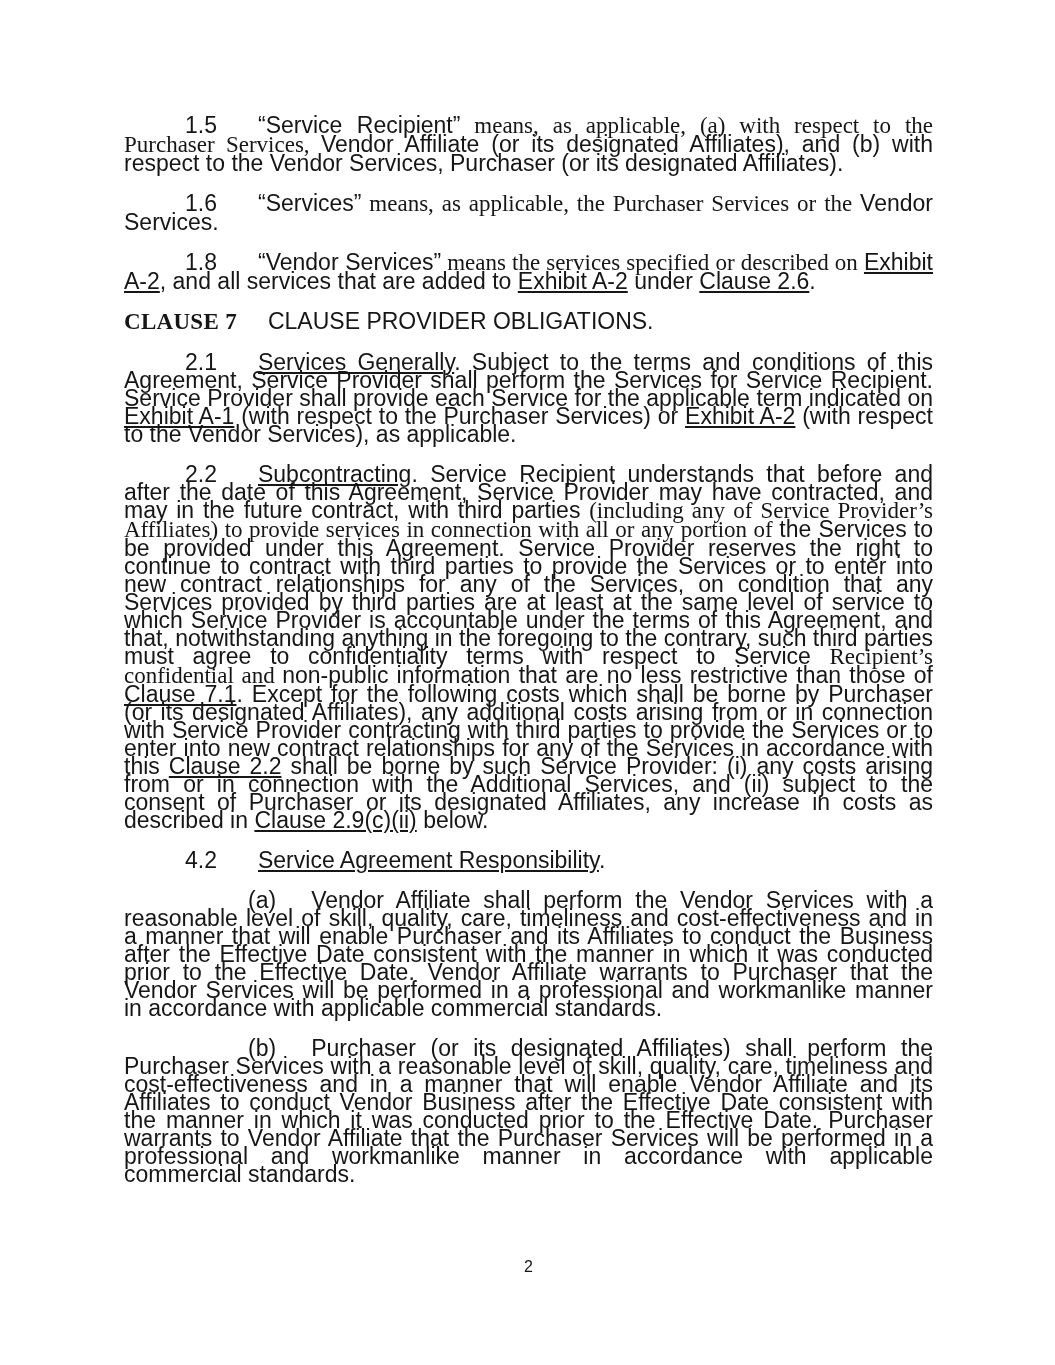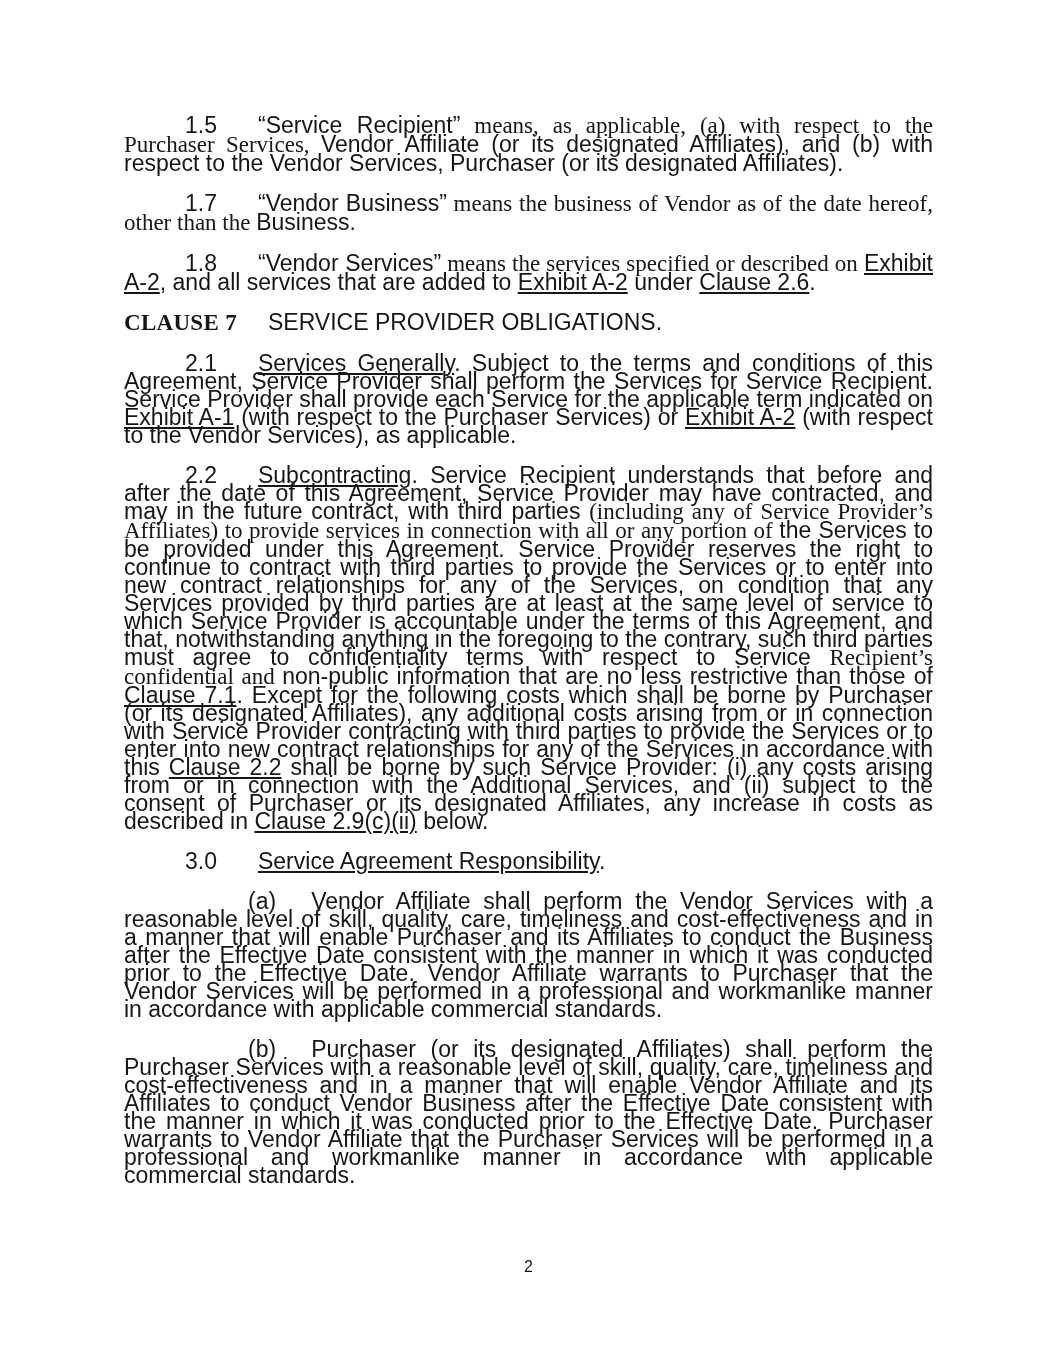--- a/index.html
+++ b/index.html
@@ -50,25 +50,25 @@
     font-family: "Liberation Sans", sans-serif;
     color: #161616;
   }
 </style>
 </head>
 <body>
 
 <div class="page">
   <main class="doc" id="doc-body">
       <p class="body-para"><span class="run-sans">1.5</span><span class="tab"></span><span class="run-sans">“Service Recipient”</span><span class="run-serif"> means, as applicable, (a) with respect to the Purchaser Services, </span><span class="run-sans">Vendor Affiliate (or its designated Affiliates), and (b) with respect to the Vendor Services, Purchaser (or its designated Affiliates).</span></p>
-      <p class="body-para"><span class="run-sans">1.7</span><span class="tab"></span><span class="run-sans">“Vendor Business”</span><span class="run-serif"> means the business of Vendor as of the date hereof, other than the </span><span class="run-sans">Business.</span></p>
+      <p class="body-para"><span class="run-sans">1.6</span><span class="tab"></span><span class="run-sans">“Services”</span><span class="run-serif"> means, as applicable, the Purchaser Services or the </span><span class="run-sans">Vendor Services.</span></p>
       <p class="body-para"><span class="run-sans">1.8</span><span class="tab"></span><span class="run-sans">“Vendor Services”</span><span class="run-serif"> means the services specified or described on </span><span class="run-sans run-underline">Exhibit A-2</span><span class="run-sans">, and all services that are added to </span><span class="run-sans run-underline">Exhibit A-2</span><span class="run-sans"> under </span><span class="run-sans run-underline">Clause 2.6</span><span class="run-sans">.</span></p>
-      <p class="heading-para"><span class="run-serif run-bold">CLAUSE 7</span><span class="tab"></span><span class="run-sans">SERVICE PROVIDER OBLIGATIONS.</span></p>
+      <p class="heading-para"><span class="run-serif run-bold">CLAUSE 7</span><span class="tab"></span><span class="run-sans">CLAUSE PROVIDER OBLIGATIONS.</span></p>
       <p class="body-para"><span class="run-sans">2.1</span><span class="tab"></span><span class="run-sans run-underline">Services Generally</span><span class="run-sans">. Subject to the terms and conditions of this Agreement, Service Provider shall perform the Services for Service Recipient. Service Provider shall provide each Service for the applicable term indicated on </span><span class="run-sans run-underline">Exhibit A-1</span><span class="run-sans"> (with respect to the Purchaser Services) or </span><span class="run-sans run-underline">Exhibit A-2</span><span class="run-sans"> (with respect to the Vendor Services), as applicable.</span></p>
       <p class="body-para"><span class="run-sans">2.2</span><span class="tab"></span><span class="run-sans run-underline">Subcontracting</span><span class="run-sans">. Service Recipient understands that before and after the date of this Agreement, Service Provider may have contracted, and may in the future contract, with third parties </span><span class="run-serif">(including any of Service Provider’s Affiliates) to provide services in connection with all or any portion of </span><span class="run-sans">the Services to be provided under this Agreement. Service Provider reserves the right to continue to contract with third parties to provide the Services or to enter into new contract relationships for any of the Services, on condition that any Services provided by third parties are at least at the same level of service to which Service Provider is accountable under the terms of this Agreement, and that, notwithstanding anything in the foregoing to the contrary, such third parties must agree to confidentiality terms with respect to Service </span><span class="run-serif">Recipient’s confidential and </span><span class="run-sans">non-public information that are no less restrictive than those of </span><span class="run-sans run-underline">Clause 7.1</span><span class="run-sans">. Except for the following costs which shall be borne by Purchaser (or its designated Affiliates), any additional costs arising from or in connection with Service Provider contracting with third parties to provide the Services or to enter into new contract relationships for any of the Services in accordance with this </span><span class="run-sans run-underline">Clause 2.2</span><span class="run-sans"> shall be borne by such Service Provider: (i) any costs arising from or in connection with the Additional Services, and (ii) subject to the consent of Purchaser or its designated Affiliates, any increase in costs as described in </span><span class="run-sans run-underline">Clause 2.9(c)(ii)</span><span class="run-sans"> below.</span></p>
-      <p class="body-para"><span class="run-sans">3.0</span><span class="tab"></span><span class="run-sans run-underline">Service Agreement Responsibility</span><span class="run-sans">.</span></p>
+      <p class="body-para"><span class="run-sans">4.2</span><span class="tab"></span><span class="run-sans run-underline">Service Agreement Responsibility</span><span class="run-sans">.</span></p>
       <p class="sub-para"><span class="run-sans">(a)</span><span class="tab"></span><span class="run-sans">Vendor Affiliate shall perform the Vendor Services with a reasonable level of skill, quality, care, timeliness and cost-effectiveness and in a manner that will enable Purchaser and its Affiliates to conduct the Business after the Effective Date consistent with the manner in which it was conducted prior to the Effective Date. Vendor Affiliate warrants to Purchaser that the Vendor Services will be performed in a professional and workmanlike manner in accordance with applicable commercial standards.</span></p>
       <p class="sub-para"><span class="run-sans">(b)</span><span class="tab"></span><span class="run-sans">Purchaser (or its designated Affiliates) shall perform the Purchaser Services with a reasonable level of skill, quality, care, timeliness and cost-effectiveness and in a manner that will enable Vendor Affiliate and its Affiliates to conduct Vendor Business after the Effective Date consistent with the manner in which it was conducted prior to the Effective Date. Purchaser warrants to Vendor Affiliate that the Purchaser Services will be performed in a professional and workmanlike manner in accordance with applicable commercial standards.</span></p>
     </main>
   <div class="footer">
     <span>2</span>
   </div>
 </div>
 
 </body></html>

